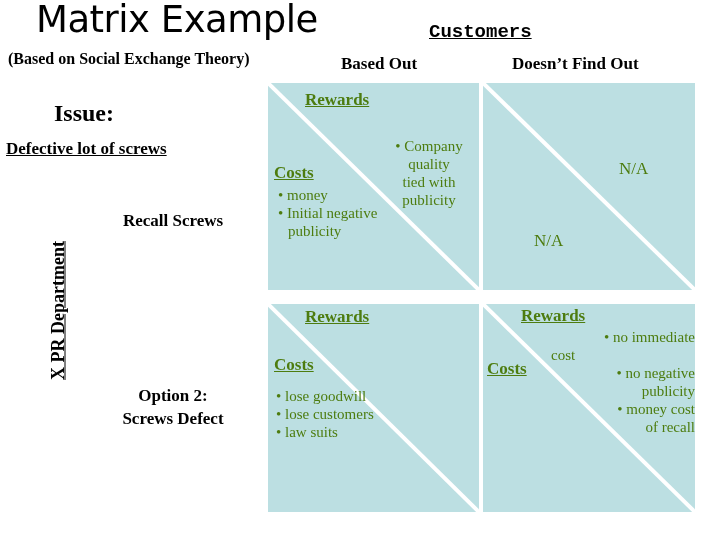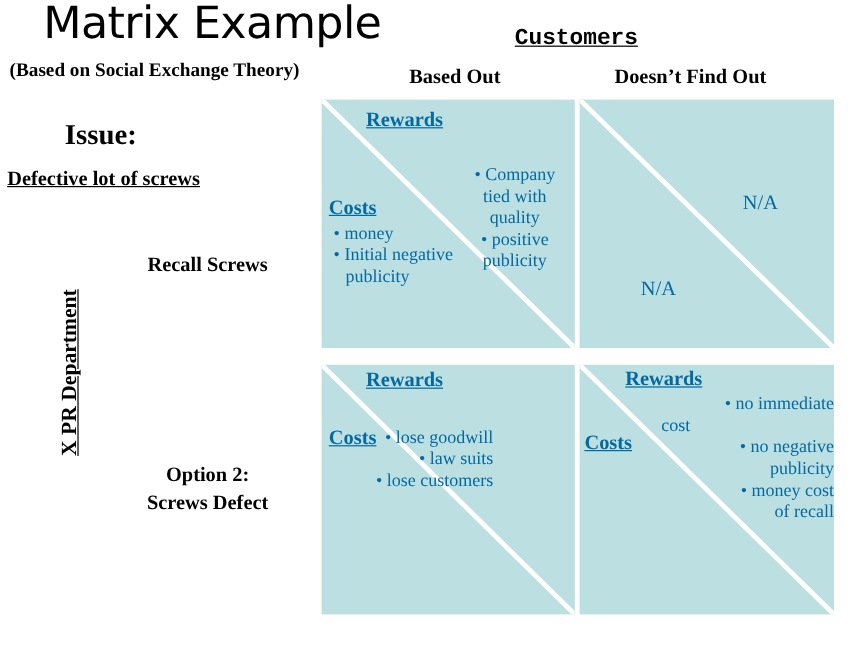--- a/index.html
+++ b/index.html
@@ -138,21 +138,21 @@
 
   #cell-r1c1 { left: 268px; top: 83px; width: 211px; height: 207px; }
   #cell-r1c2 { left: 483px; top: 83px; width: 212px; height: 207px; }
   #cell-r2c1 { left: 268px; top: 304px; width: 211px; height: 208px; }
   #cell-r2c2 { left: 483px; top: 304px; width: 212px; height: 208px; }
 
   
   .cell-text {
     position: absolute;
     font-family: "Liberation Serif", serif;
-    color: #0369a1;
+    color: #4d7c0f;
   }
   .lbl-rewards, .lbl-costs {
     font-weight: bold;
     font-size: 17px;
     text-decoration: underline;
     white-space: nowrap;
   }
   .bullet-list {
     font-size: 15px;
     line-height: 1.2;
@@ -180,21 +180,21 @@
   #r1c1-costs-list .bullet-item { text-indent: -10px; padding-left: 10px; }
 
   
   #r1c2-na-upper { left: 619px; top: 159px; }
   #r1c2-na-lower { left: 534px; top: 231px; }
 
   
   #r2c1-rewards { left: 305px; top: 307px; }
   #r2c1-costs   { left: 274px; top: 355px; }
   #r2c1-costs-list {
-    left: 276px; top: 356px; width: 135px; text-align: right; font-family: Liberation Serif, serif;
+    left: 276px; top: 387px; width: 135px; text-align: left; font-family: Liberation Serif, serif;
   }
 
   
   #r2c2-rewards { left: 521px; top: 306px; }
   #r2c2-rewards-list {
     left: 545px; top: 328px; width: 150px; text-align: right;
   }
   #r2c2-costs { left: 487px; top: 359px; }
 
   .rw-line { display: block; white-space: nowrap; }
@@ -240,40 +240,39 @@
 </div>
 <div class="matrix-cell" id="cell-r2c2">
   <svg class="cell-diagonal" viewBox="0 0 212 208" preserveAspectRatio="none">
     <line x1="0" y1="0" x2="212" y2="208"></line>
   </svg>
 </div>
 
 <div class="cell-text lbl-rewards" id="r1c1-rewards">Rewards</div>
 <div class="cell-text bullet-list" id="r1c1-rewards-list">
   <div class="bullet-item">Company</div>
+  <div>quality</div>
   <div>tied with</div>
-  <div>quality</div>
-  <div>• positive</div>
   <div>publicity</div>
 </div>
 <div class="cell-text lbl-costs" id="r1c1-costs">Costs</div>
 <div class="cell-text bullet-list" id="r1c1-costs-list">
   <div class="bullet-item">money</div>
   <div class="bullet-item">Initial negative publicity</div>
 </div>
 
 <div class="cell-text na-text" id="r1c2-na-upper">N/A</div>
 <div class="cell-text na-text" id="r1c2-na-lower">N/A</div>
 
 <div class="cell-text lbl-rewards" id="r2c1-rewards">Rewards</div>
 <div class="cell-text lbl-costs" id="r2c1-costs">Costs</div>
 <div class="cell-text bullet-list" id="r2c1-costs-list">
   <div class="bullet-item">lose goodwill</div>
+  <div class="bullet-item">lose customers</div>
   <div class="bullet-item">law suits</div>
-  <div class="bullet-item">lose customers</div>
 </div>
 
 <div class="cell-text lbl-rewards" id="r2c2-rewards">Rewards</div>
 <div class="cell-text bullet-list" id="r2c2-rewards-list">
   <div>• no immediate</div>
   <div style="text-align:left;padding-left:6px">cost</div>
   <div>• no negative</div>
   <div>publicity</div>
   <div>• money cost</div>
   <div>of recall</div>

